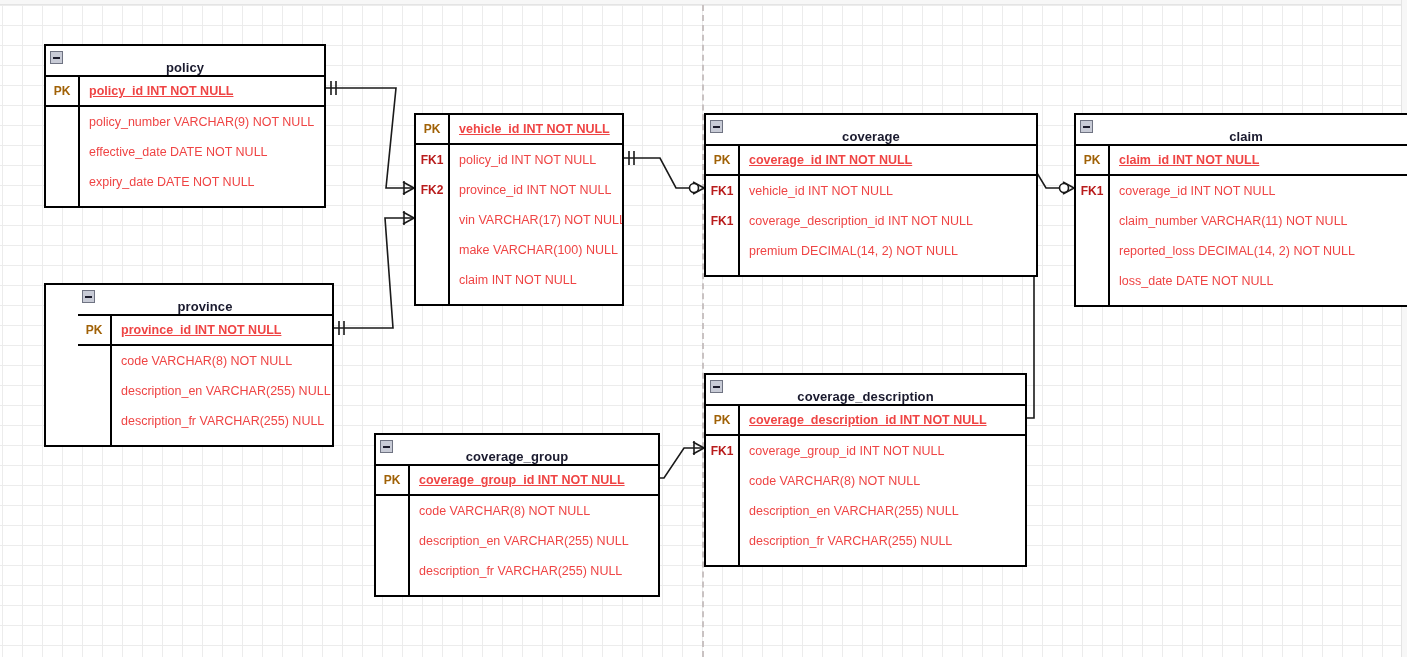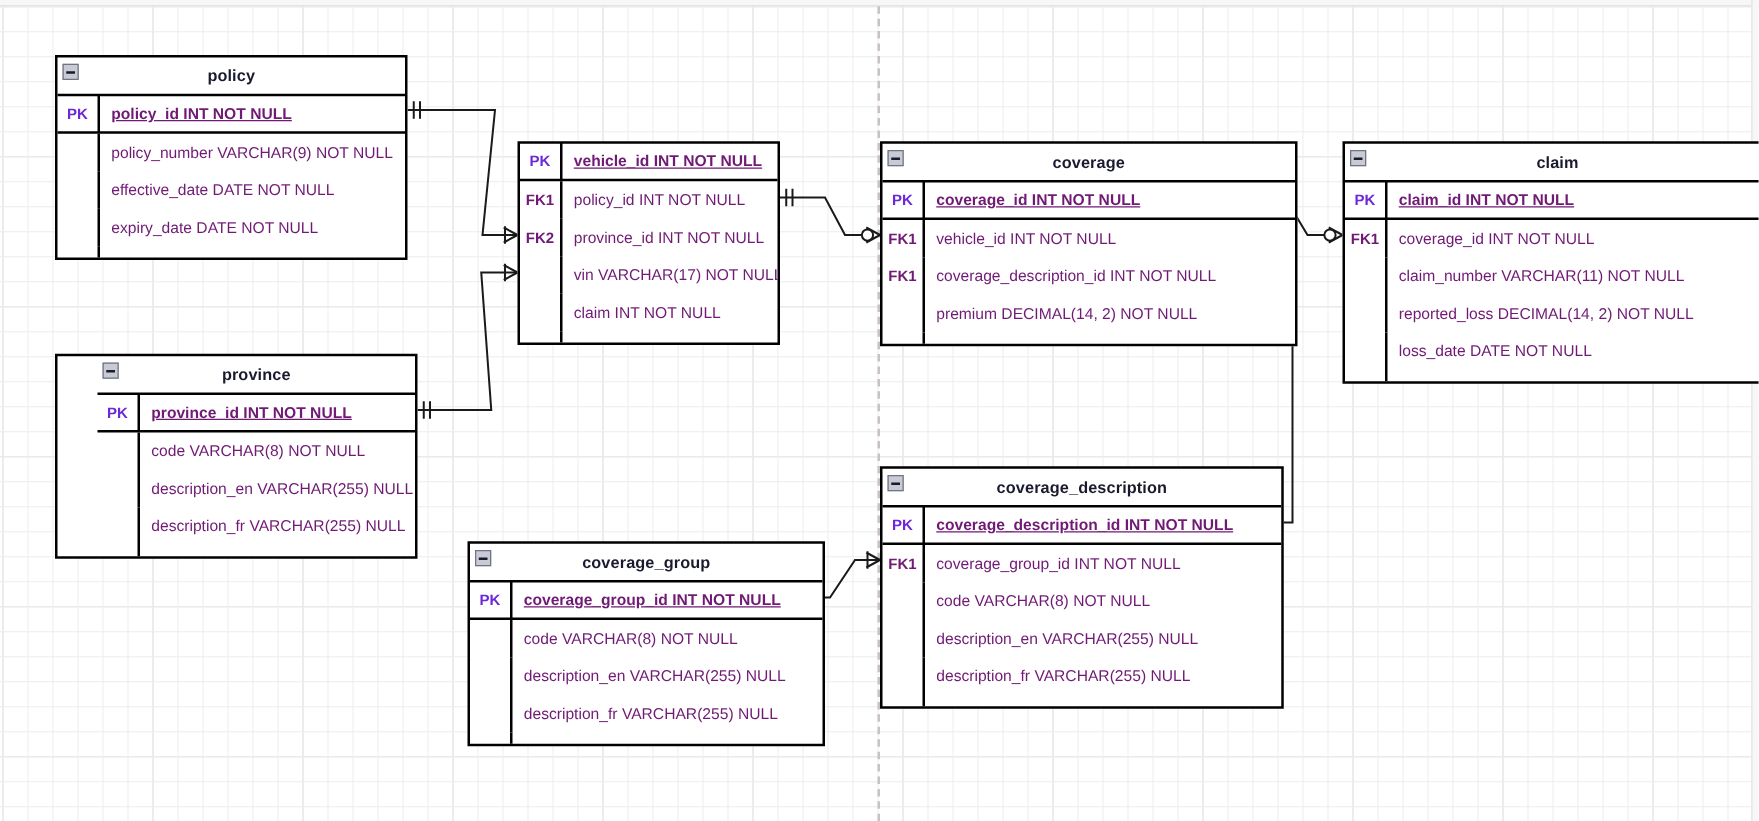--- a/index.html
+++ b/index.html
@@ -45,21 +45,21 @@
     background: #ffffff;
     border: 2px solid #000000;
     box-sizing: border-box;
     z-index: 5;
   }
   .ent-header {
     position: relative;
     height: 31px;
     border-bottom: 2px solid #000000;
     display: flex;
-    align-items: center;
+    align-items: flex-end;
     justify-content: center;
     box-sizing: border-box;
   }
   .ent-title {
     font-size: 13px;
     font-weight: bold;
     color: #1a1a2e;
     letter-spacing: 0.1px;
   }
   .collapse-icon {
@@ -87,32 +87,32 @@
   }
   .pk-row {
     border-bottom: 2px solid #000000;
   }
   .key-cell {
     width: 32px;
     min-width: 32px;
     text-align: center;
     font-size: 12px;
     font-weight: bold;
-    color: #701a75;
-    box-sizing: border-box;
-  }
-  .key-cell.pk { color: #6d28d9; }
+    color: #b91c1c;
+    box-sizing: border-box;
+  }
+  .key-cell.pk { color: #a16207; }
   .name-cell {
     flex: 1;
     border-left: 2px solid #000000;
     height: 30px;
     line-height: 30px;
     padding-left: 9px;
     font-size: 12.5px;
-    color: #701a75;
+    color: #ef4444;
     box-sizing: border-box;
     white-space: nowrap;
     overflow: hidden;
   }
   .pk-row .name-cell {
     font-weight: bold;
     text-decoration: underline;
   }
   .pad-row {
     display: flex;
@@ -227,20 +227,24 @@
         <div class="attr-row">
           <div class="key-cell">FK2</div>
           <div class="name-cell">province_id INT NOT NULL</div>
         </div>
         <div class="attr-row">
           <div class="key-cell"></div>
           <div class="name-cell">vin VARCHAR(17) NOT NULL</div>
         </div>
         <div class="attr-row">
           <div class="key-cell"></div>
+          <div class="name-cell">make VARCHAR(100) NULL</div>
+        </div>
+        <div class="attr-row">
+          <div class="key-cell"></div>
           <div class="name-cell">claim INT NOT NULL</div>
         </div>
         <div class="pad-row">
           <div class="key-cell"></div>
           <div class="name-cell"></div>
         </div>
       </div>
       <div class="entity" style="left: 704px; top: 113px; width: 334px;">
         <div class="ent-header">
           <span class="collapse-icon">

